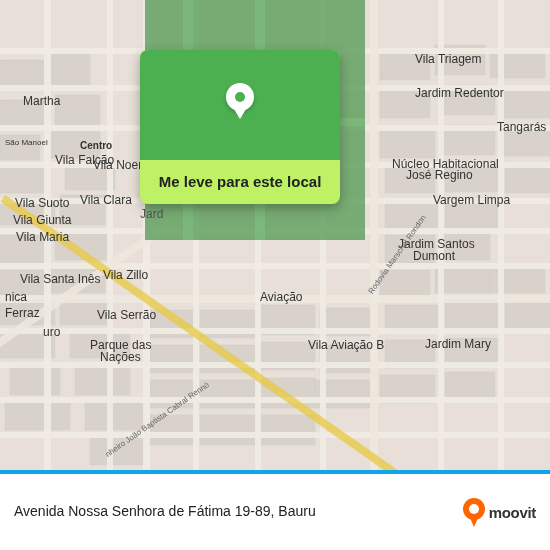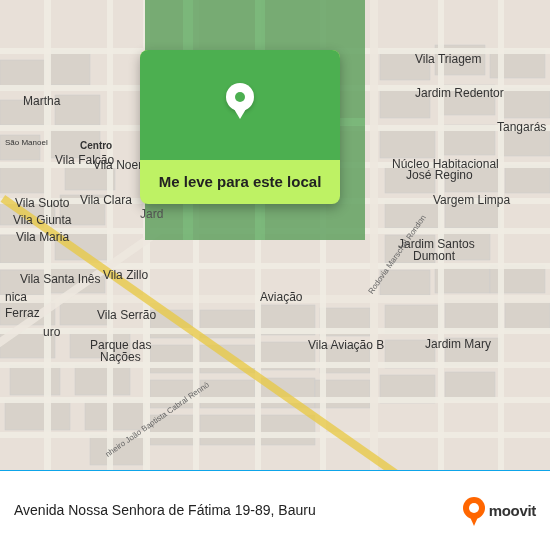--- a/index.html
+++ b/index.html
@@ -104,21 +104,21 @@
       font-weight: bold;
       color: #222;
       line-height: 1.3;
     }
 
     
     #bottom-bar {
       width: 550px;
       height: 80px;
       background: white;
-      border-top: 1px solid #0ea5e9;
+      border-top: 4px solid #0ea5e9;
       display: flex;
       align-items: center;
       padding: 0 14px;
       gap: 10px;
     }
 
     .address-text {
       flex: 1;
       font-size: 14px;
       color: #222;

